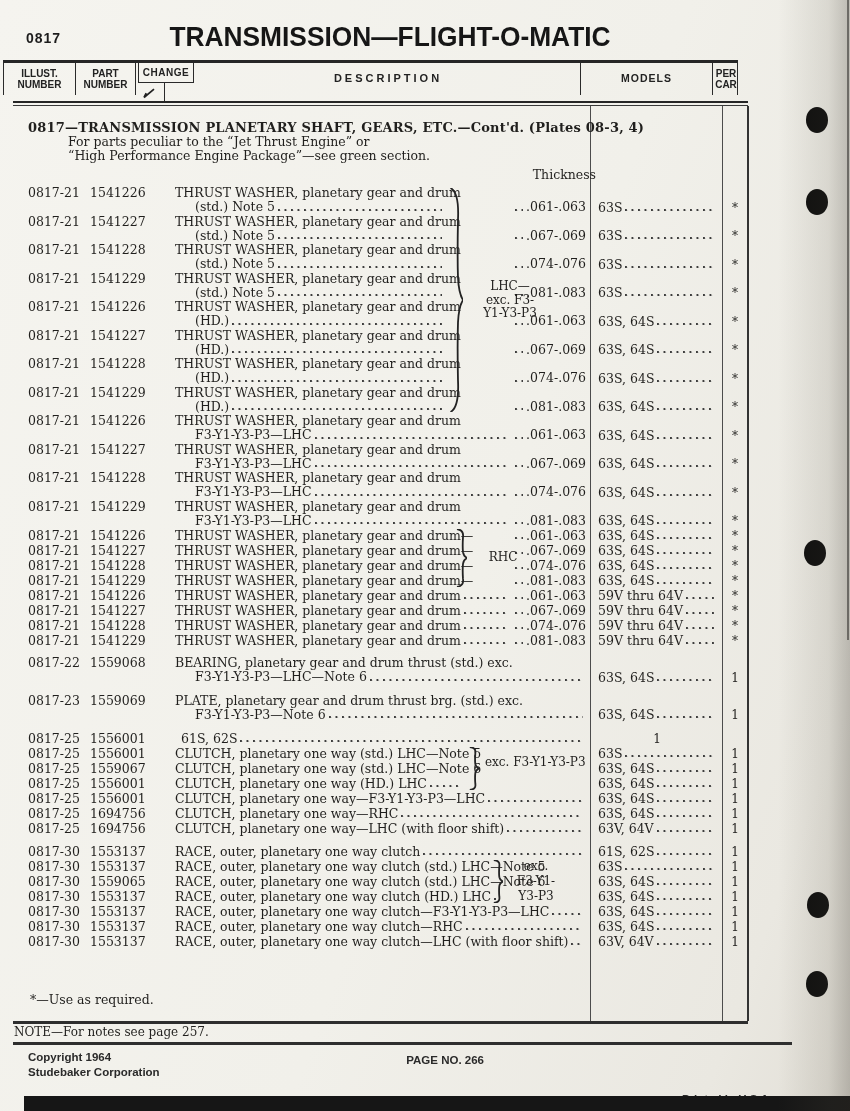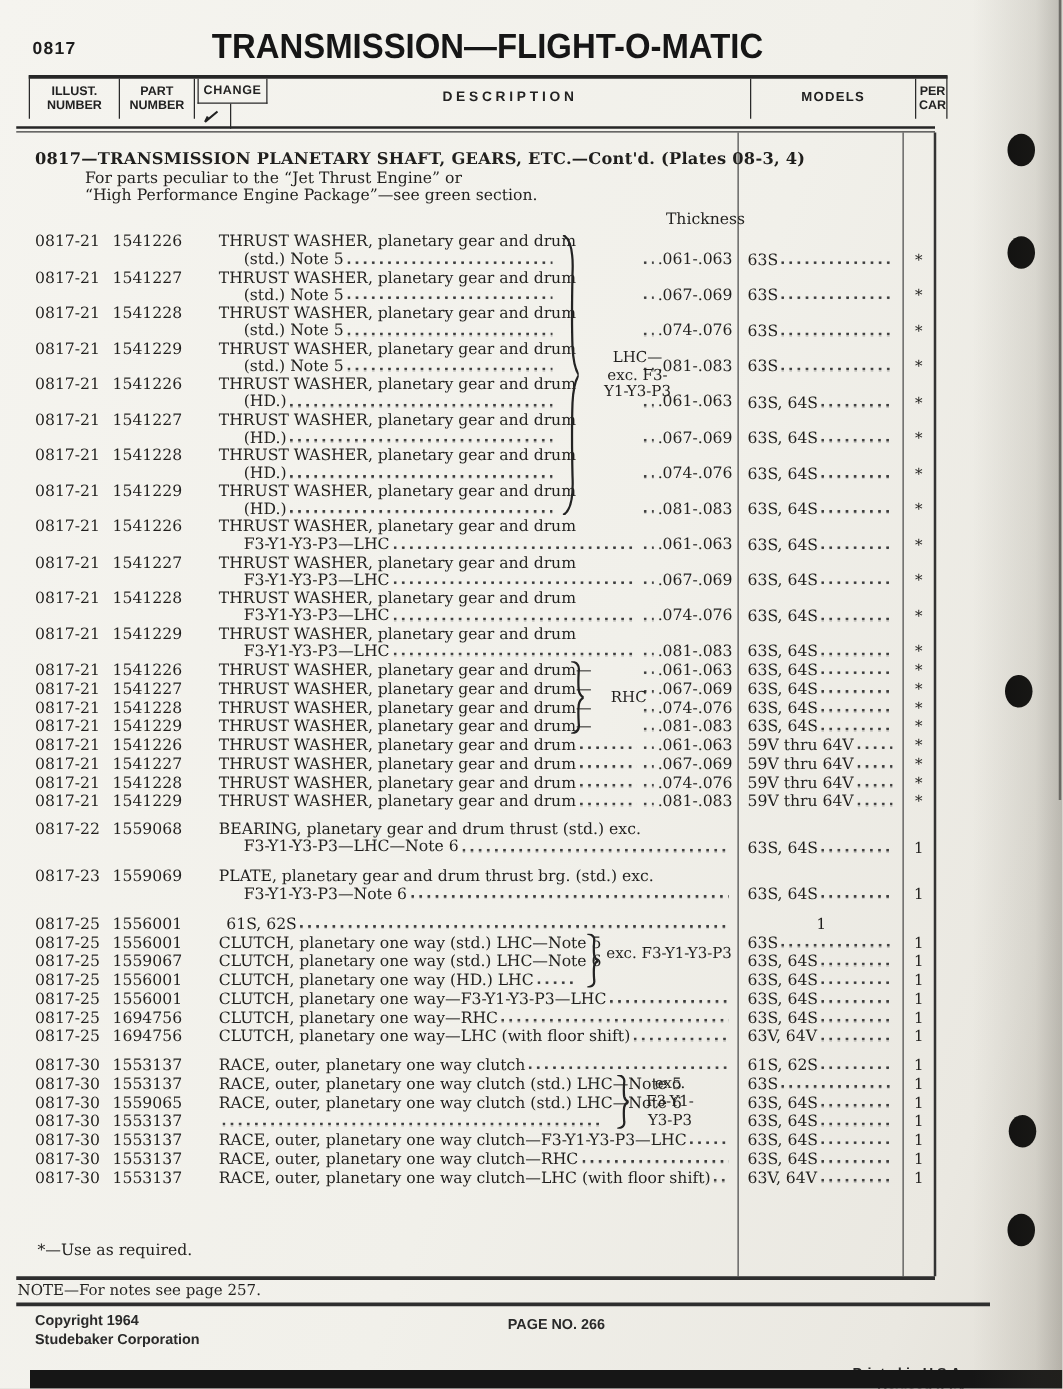--- a/index.html
+++ b/index.html
@@ -6,21 +6,21 @@
   .page{position:relative;width:850px;height:1111px;overflow:hidden;
     background:linear-gradient(110deg,#f5f4ef 0%,#f1f0ea 55%,#eae8e1 88%,#e2dfd7 100%);
     font-family:"DejaVu Serif",serif;color:#201f1d;}
   
   .page-code{position:absolute;left:26px;top:30px;font-family:"Liberation Sans",sans-serif;
     font-weight:bold;font-size:14px;letter-spacing:1px;color:#1c1c1c;}
   .page-title{position:absolute;left:60px;top:21px;width:660px;text-align:center;
     font-family:"Liberation Sans",sans-serif;font-weight:bold;font-size:28px;color:#161616;
     transform:scaleX(.94);letter-spacing:0;}
   
-  .thead{position:absolute;left:23px;top:60px;width:735px;height:35px;box-sizing:border-box;
+  .thead{position:absolute;left:3px;top:60px;width:735px;height:35px;box-sizing:border-box;
     border-top:3px solid #262626;border-left:1.5px solid #2a2a2a;border-right:1.5px solid #2a2a2a;
     display:grid;grid-template-columns:72px 60px 60px 385px 132px 26px;
     font-family:"Liberation Sans",sans-serif;font-weight:bold;color:#222;}
   .thead .hc{display:flex;flex-direction:column;align-items:center;justify-content:center;
     font-size:10px;line-height:11.5px;box-sizing:border-box;}
   .thead .hc.br{border-right:1.5px solid #2a2a2a;}
   .hc.desc-h{font-size:11px;letter-spacing:3px;}
   .hc.models-h{font-size:10.5px;letter-spacing:1px;}
   .hc.change-h{position:relative;}
   .change-tab{position:absolute;left:2px;top:0;width:56px;height:20px;box-sizing:border-box;
@@ -799,20 +799,21 @@
             <span>63S, 64S</span>
             <span class="leader"></span>
           </div>
           <div class="c per">1</div>
         </div>
         <div class="row single">
           <span class="c illust">0817-30</span>
           <span class="c part">1553137</span>
           <div class="c desc">
             <div class="dline">
+              <span>RACE, outer, planetary one way clutch (HD.) LHC</span>
               <span class="leader"></span>
               <span class="rsv" style="width: 100px;"></span>
             </div>
           </div>
           <div class="c models">
             <span>63S, 64S</span>
             <span class="leader"></span>
           </div>
           <div class="c per">1</div>
         </div>

